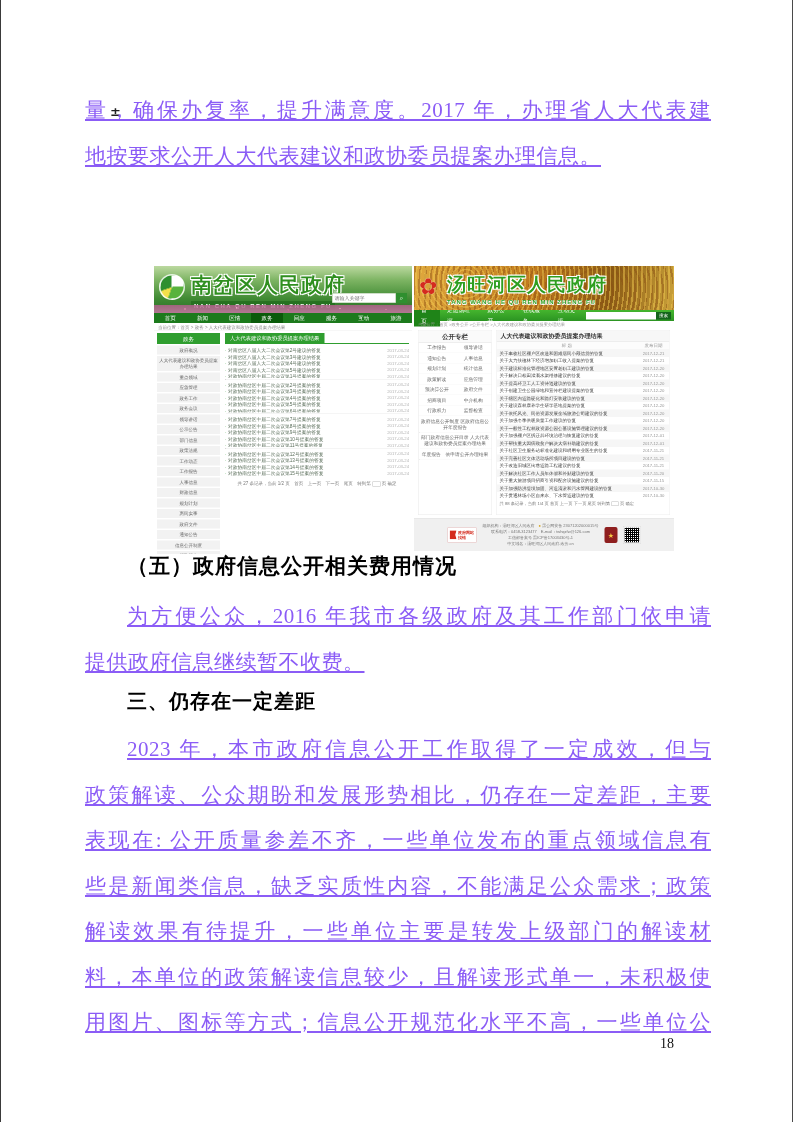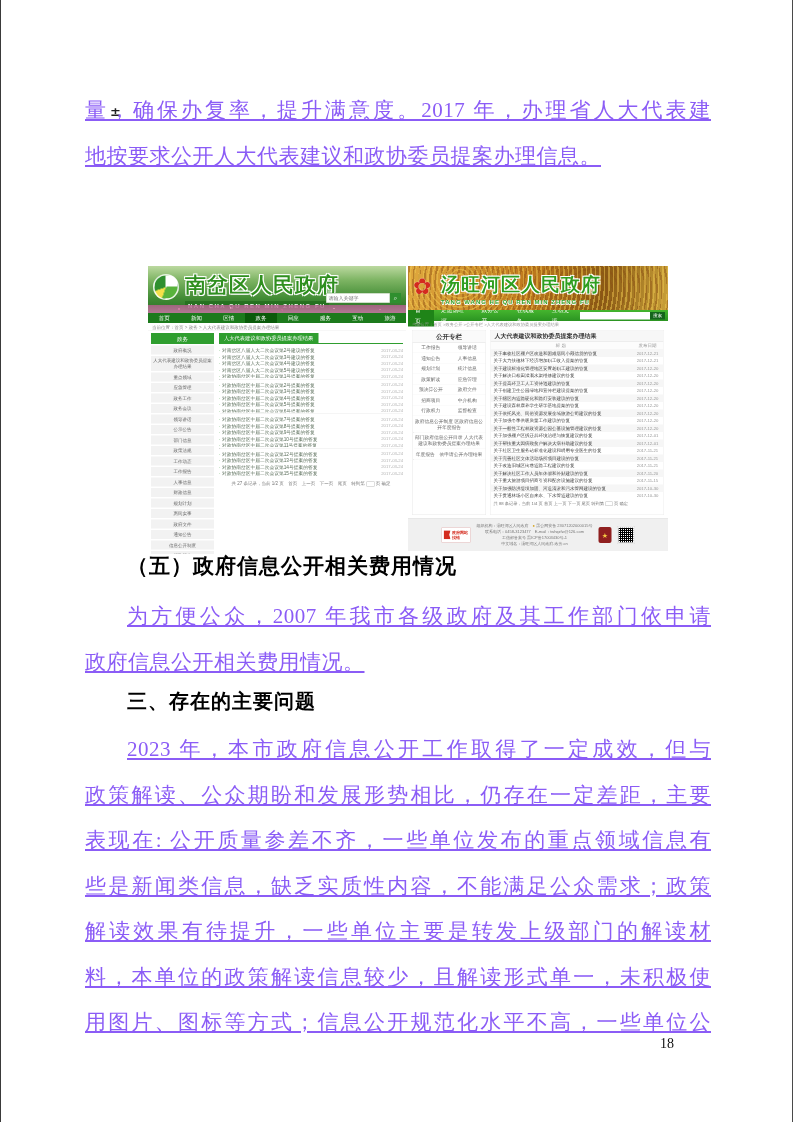--- a/index.html
+++ b/index.html
@@ -19,21 +19,21 @@
           text-align:justify; text-align-last:justify; white-space:nowrap0;text-decoration:underline; }
   .line.lastline { text-align:right; text-align-last:left; }
   .line.ind { text-indent:42px; }
   .h5 { position:absolute; left:127px; top:552px; font-size:21px; font-weight:bold; color:#000;
         letter-spacing:1px; }
   .h3 { position:absolute; left:127px; top:688px; font-size:20px; font-weight:bold; color:#000;
         font-family:"Liberation Sans","DejaVu Sans",sans-serif; letter-spacing:1px; }
   .pagenum { position:absolute; left:660px; top:1036px; font-size:14px; color:#111; }
 
   
-  .screens { position:absolute; left:148px; top:266px; width:520px; height:288px; display:flex; gap:2px; }
+  .screens { position:absolute; left:154px; top:266px; width:520px; height:288px; display:flex; gap:2px; }
   .shot { overflow:hidden; background:#fff; }
   .shotL { width:258px; height:288px; }
   .shotR { width:260px; height:288px; }
   .sLi { width:516px; height:576px; transform:scale(.5); transform-origin:0 0;
          font-family:"Liberation Sans","DejaVu Sans",sans-serif; background:#fff; position:relative; overflow:hidden; }
   .sRi { width:520px; height:576px; transform:scale(.5); transform-origin:0 0;
          font-family:"Liberation Sans","DejaVu Sans",sans-serif; background:#fff; position:relative; overflow:hidden; }
 
   
   .sL-header { position:relative; height:94px;
@@ -496,25 +496,25 @@
           <div class="sR-emblem">★</div>
           <div class="sR-qr"></div>
         </div>
       </div>
     </div>
   </div>
 
   <div class="h5">（五）政府信息公开相关费用情况</div>
 
   <div class="blk" style="top:594px;">
-    <div class="line ind">为方便公众，2007 年我市各级政府及其工作部门依申请</div>
-    <div class="line lastline">政府信息公开相关费用情况。</div>
+    <div class="line ind">为方便公众，2016 年我市各级政府及其工作部门依申请</div>
+    <div class="line lastline">提供政府信息继续暂不收费。</div>
   </div>
 
-  <div class="h3">三、存在的主要问题</div>
+  <div class="h3">三、仍存在一定差距</div>
 
   <div class="blk" style="top:727px;">
     <div class="line ind">2023 年，本市政府信息公开工作取得了一定成效，但与</div>
     <div class="line">政策解读、公众期盼和发展形势相比，仍存在一定差距，主要</div>
     <div class="line">表现在: 公开质量参差不齐，一些单位发布的重点领域信息有</div>
     <div class="line">些是新闻类信息，缺乏实质性内容，不能满足公众需求；政策</div>
     <div class="line">解读效果有待提升，一些单位主要是转发上级部门的解读材</div>
     <div class="line">料，本单位的政策解读信息较少，且解读形式单一，未积极使</div>
     <div class="line">用图片、图标等方式；信息公开规范化水平不高，一些单位公</div>
   </div>

